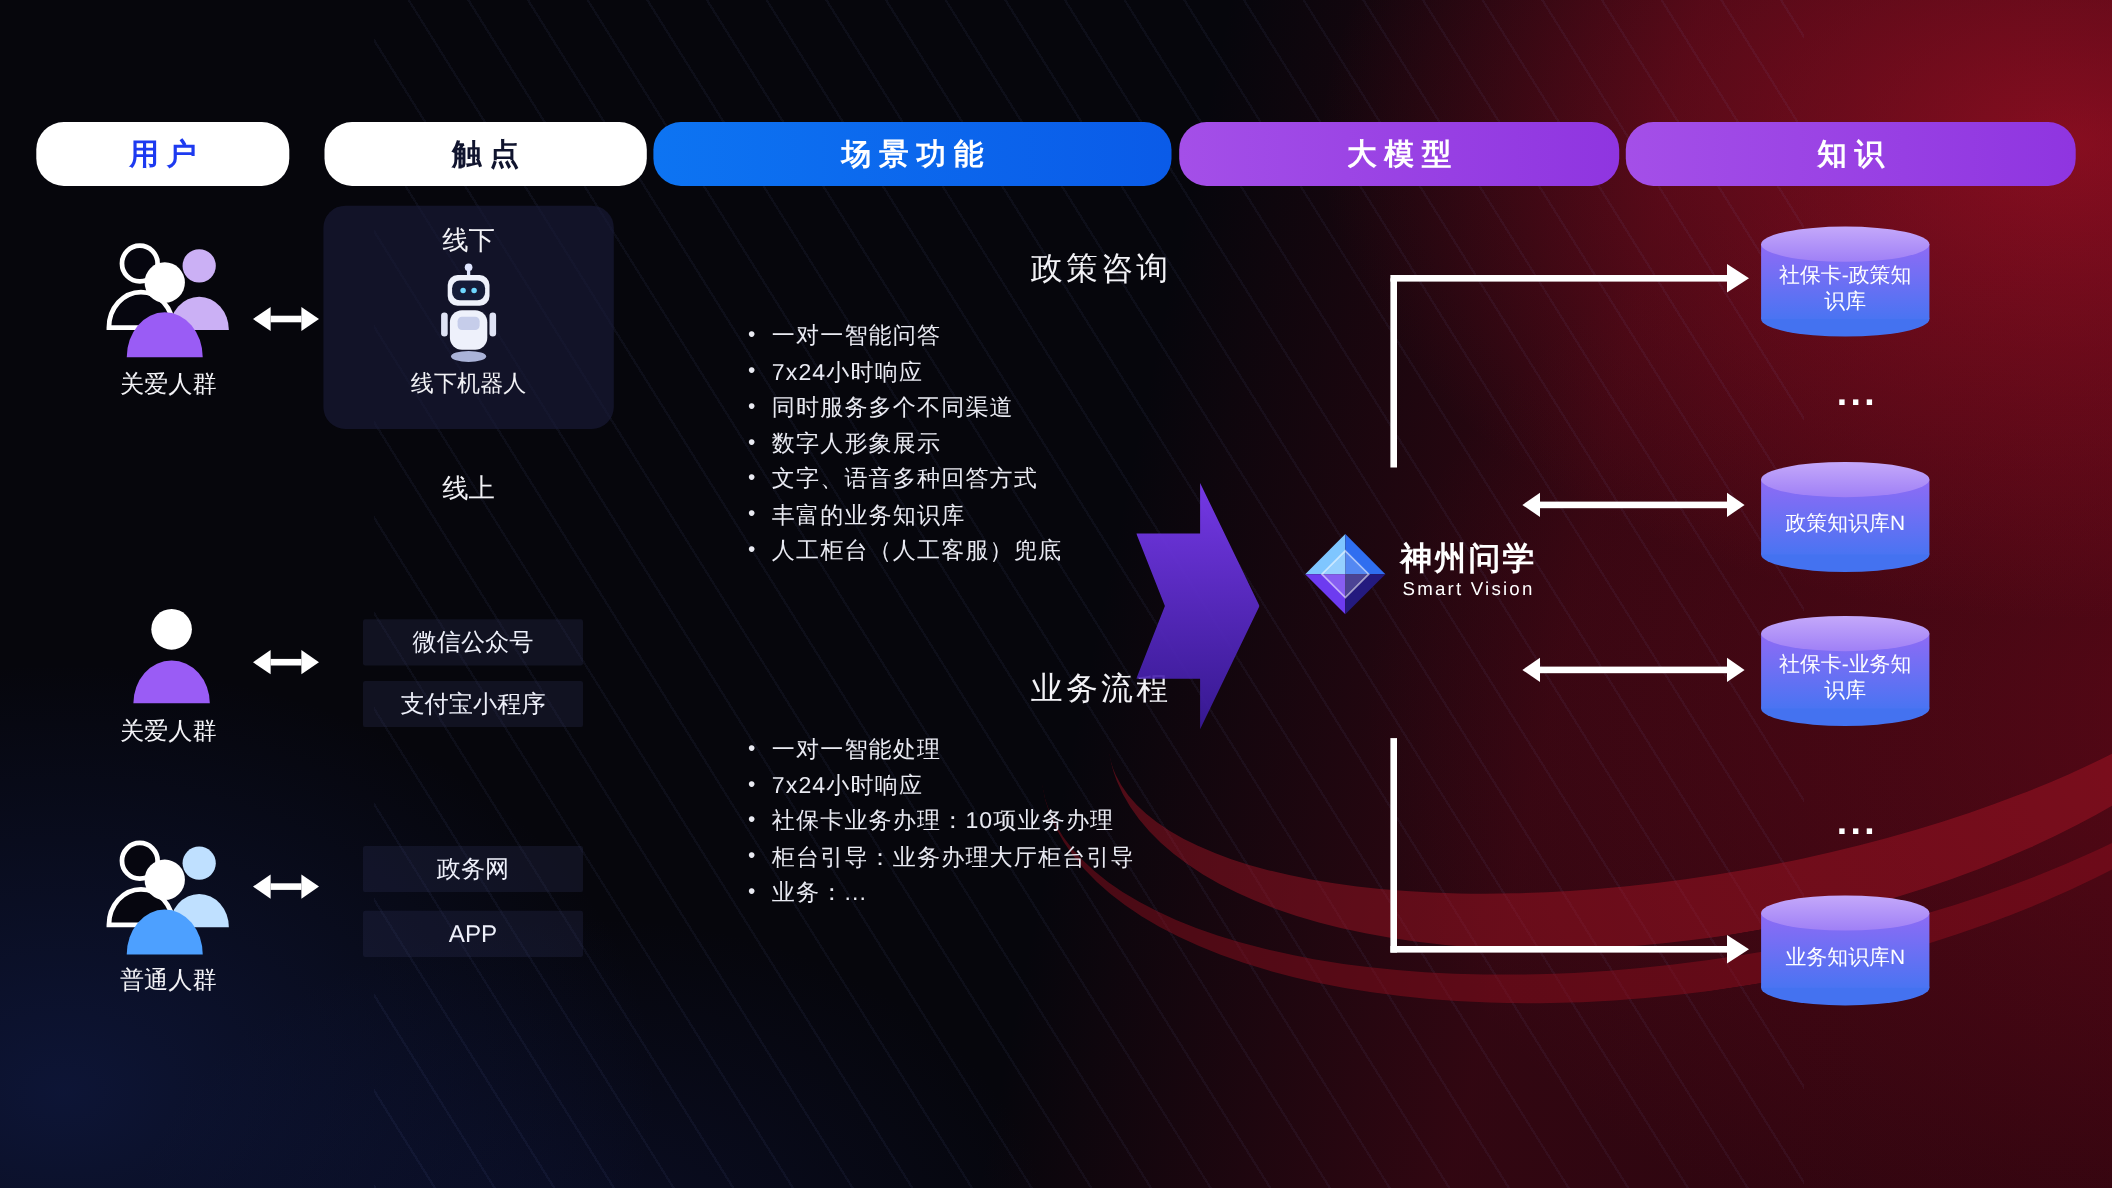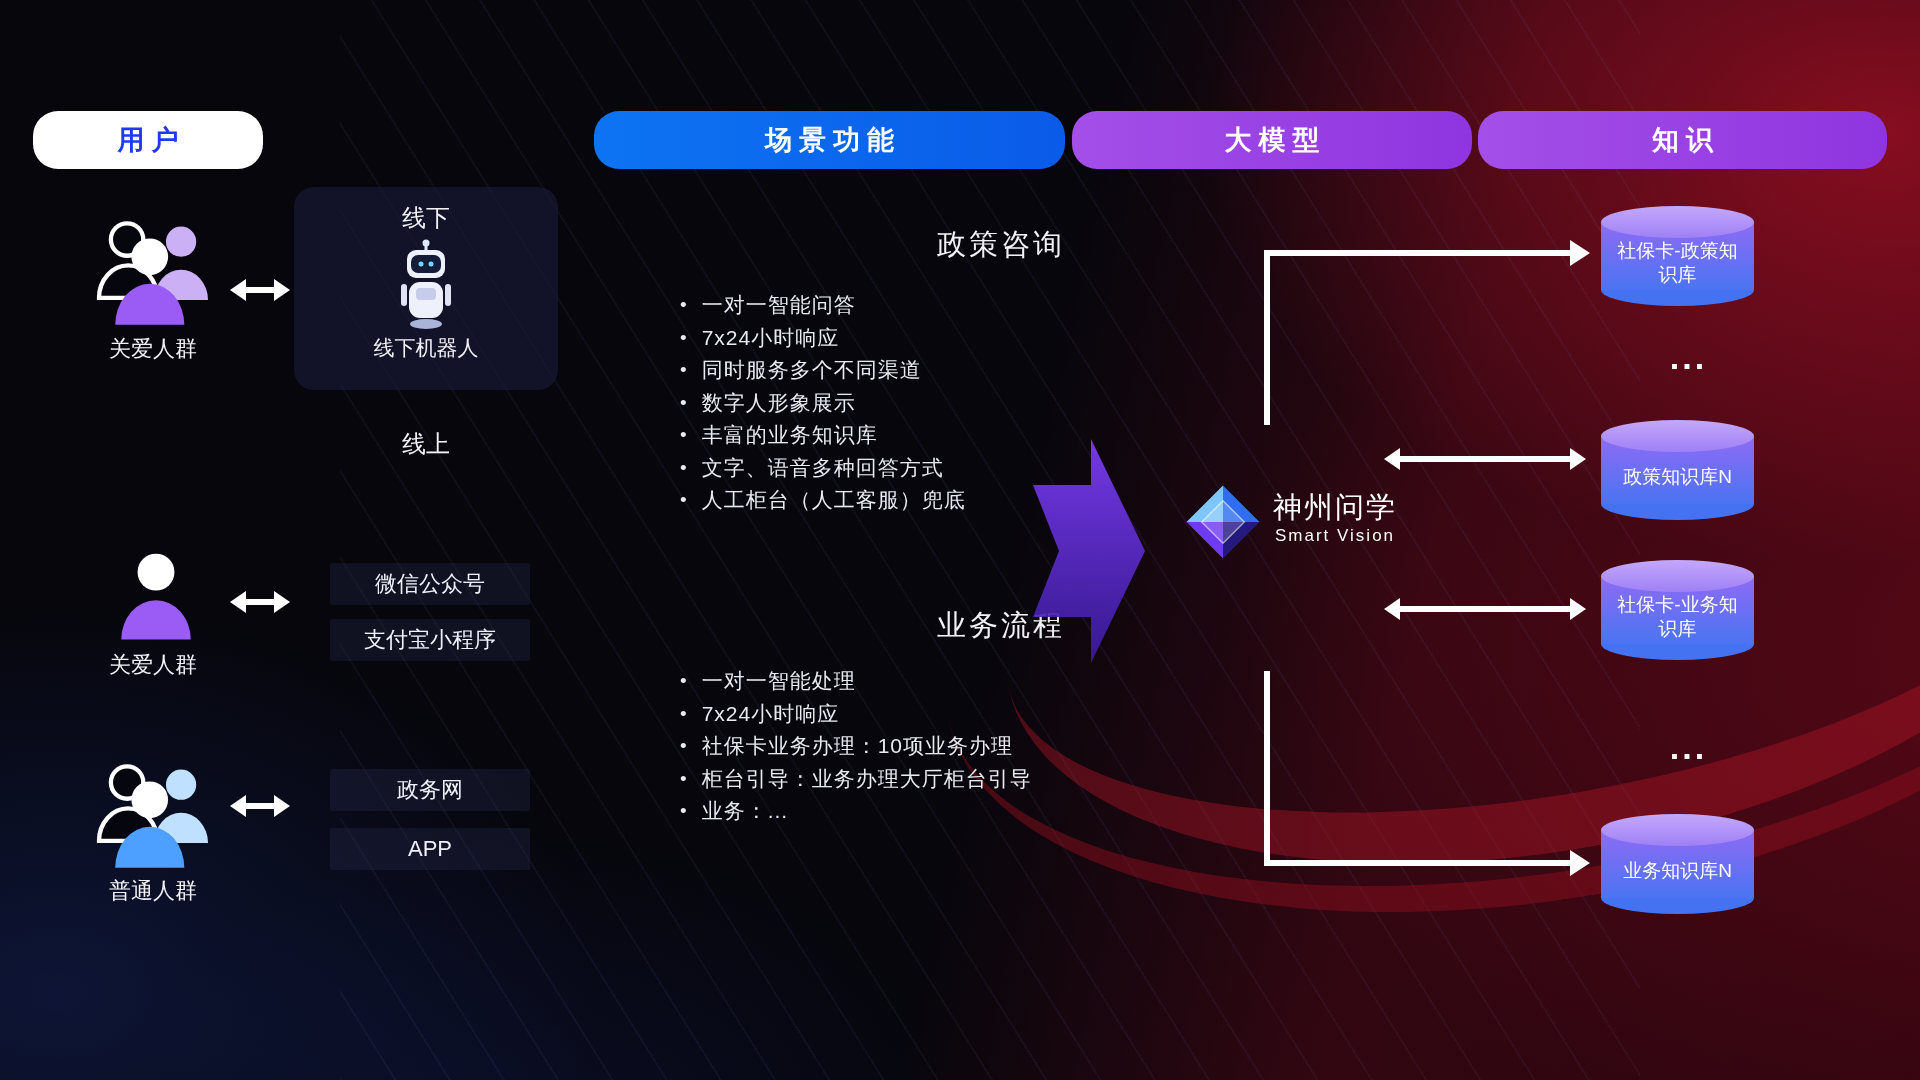--- a/index.html
+++ b/index.html
@@ -51,21 +51,21 @@
   .tp-chip { position:absolute; left:330px; width:200px; height:42px; background:rgba(44,46,84,0.30);
       border-radius:2px; display:flex; align-items:center; justify-content:center; font-size:22px; color:#eef0fa; }
 
   
   .scene-title { position:absolute; left:594px; width:471px; text-align:right; font-size:29px; color:#f2f2f6; letter-spacing:3px;margin-top:13px; }
   .bullets { position:absolute; left:680px; }
   .bullet { height:32.5px; display:flex; align-items:center; font-size:21px; color:#e9eaf2; letter-spacing:1px; }
   .bullet::before { content:"•"; margin-right:14px; font-size:19px; color:#e9eaf2; }
 
   
-  .model-name { position:absolute; left:1273px; top:488px; font-size:29px; font-weight:normal; color:#fff; letter-spacing:2px; }
+  .model-name { position:absolute; left:1273px; top:488px; font-size:29px; font-weight:bold; color:#fff; letter-spacing:2px; }
   .model-sub  { position:absolute; left:1275px; top:526px; font-size:17px; color:#fff; letter-spacing:2px; }
 
   
   .cyl { position:absolute; left:1601px; width:153px; height:100px; }
   .cyl-bottom { position:absolute; left:0; right:0; bottom:0; height:32px; border-radius:50%; background:#4472f0; }
   .cyl-body { position:absolute; left:0; right:0; top:16px; bottom:16px; background:linear-gradient(180deg,#8f6bf5,#4a74f2); }
   .cyl-top { position:absolute; left:0; right:0; top:0; height:32px; border-radius:50%;
       background:linear-gradient(180deg,#c4a8fa,#9f80f6); }
   .cyl-label { position:absolute; left:8px; right:8px; top:18px; bottom:4px; display:flex; align-items:center;
       justify-content:center; text-align:center; font-size:19px; line-height:1.25; color:#fff; }
@@ -76,20 +76,21 @@
 
 <div class="canvas">
 
   <div class="bg bg-red"></div>
   <div class="bg bg-blue"></div>
   <div class="bg-streaks"></div>
   <div class="swoosh s1"></div>
   <div class="swoosh s2"></div>
 
   <div class="hbox hc0">用户</div>
+  <div class="hbox hc1">触点</div>
   <div class="hbox hc2">场景功能</div>
   <div class="hbox hc3">大模型</div>
   <div class="hbox hc4">知识</div>
 
   <svg class="abs" style="left:88px;top:205px" width="130" height="122" viewBox="0 0 120 113">
     <circle cx="36" cy="32" r="15" fill="#06060f" stroke="#fff" stroke-width="4"></circle>
     <path d="M10 86 a27 30 0 0 1 54 0 Z" fill="#06060f" stroke="#fff" stroke-width="4"></path>
     <circle cx="86" cy="34" r="14" fill="#cbb0f5"></circle>
     <path d="M61 88 a25 28 0 0 1 50 0 Z" fill="#cbb0f5"></path>
     <circle cx="57" cy="48" r="17" fill="#ffffff"></circle>
@@ -138,22 +139,22 @@
   <div class="tp-chip" style="top:619px">支付宝小程序</div>
   <div class="tp-chip" style="top:769px">政务网</div>
   <div class="tp-chip" style="top:828px">APP</div>
 
   <div class="scene-title" style="top:212px">政策咨询</div>
   <div class="bullets" style="top:289px">
     <div class="bullet">一对一智能问答</div>
     <div class="bullet">7x24小时响应</div>
     <div class="bullet">同时服务多个不同渠道</div>
     <div class="bullet">数字人形象展示</div>
+    <div class="bullet">文字、语音多种回答方式</div>
     <div class="bullet">丰富的业务知识库</div>
-    <div class="bullet">文字、语音多种回答方式</div>
     <div class="bullet">人工柜台（人工客服）兜底</div>
   </div>
 
   <div class="scene-title" style="top:593px">业务流程</div>
   <div class="bullets" style="top:665px">
     <div class="bullet">一对一智能处理</div>
     <div class="bullet">7x24小时响应</div>
     <div class="bullet">社保卡业务办理：10项业务办理</div>
     <div class="bullet">柜台引导：业务办理大厅柜台引导</div>
     <div class="bullet">业务：...</div>

